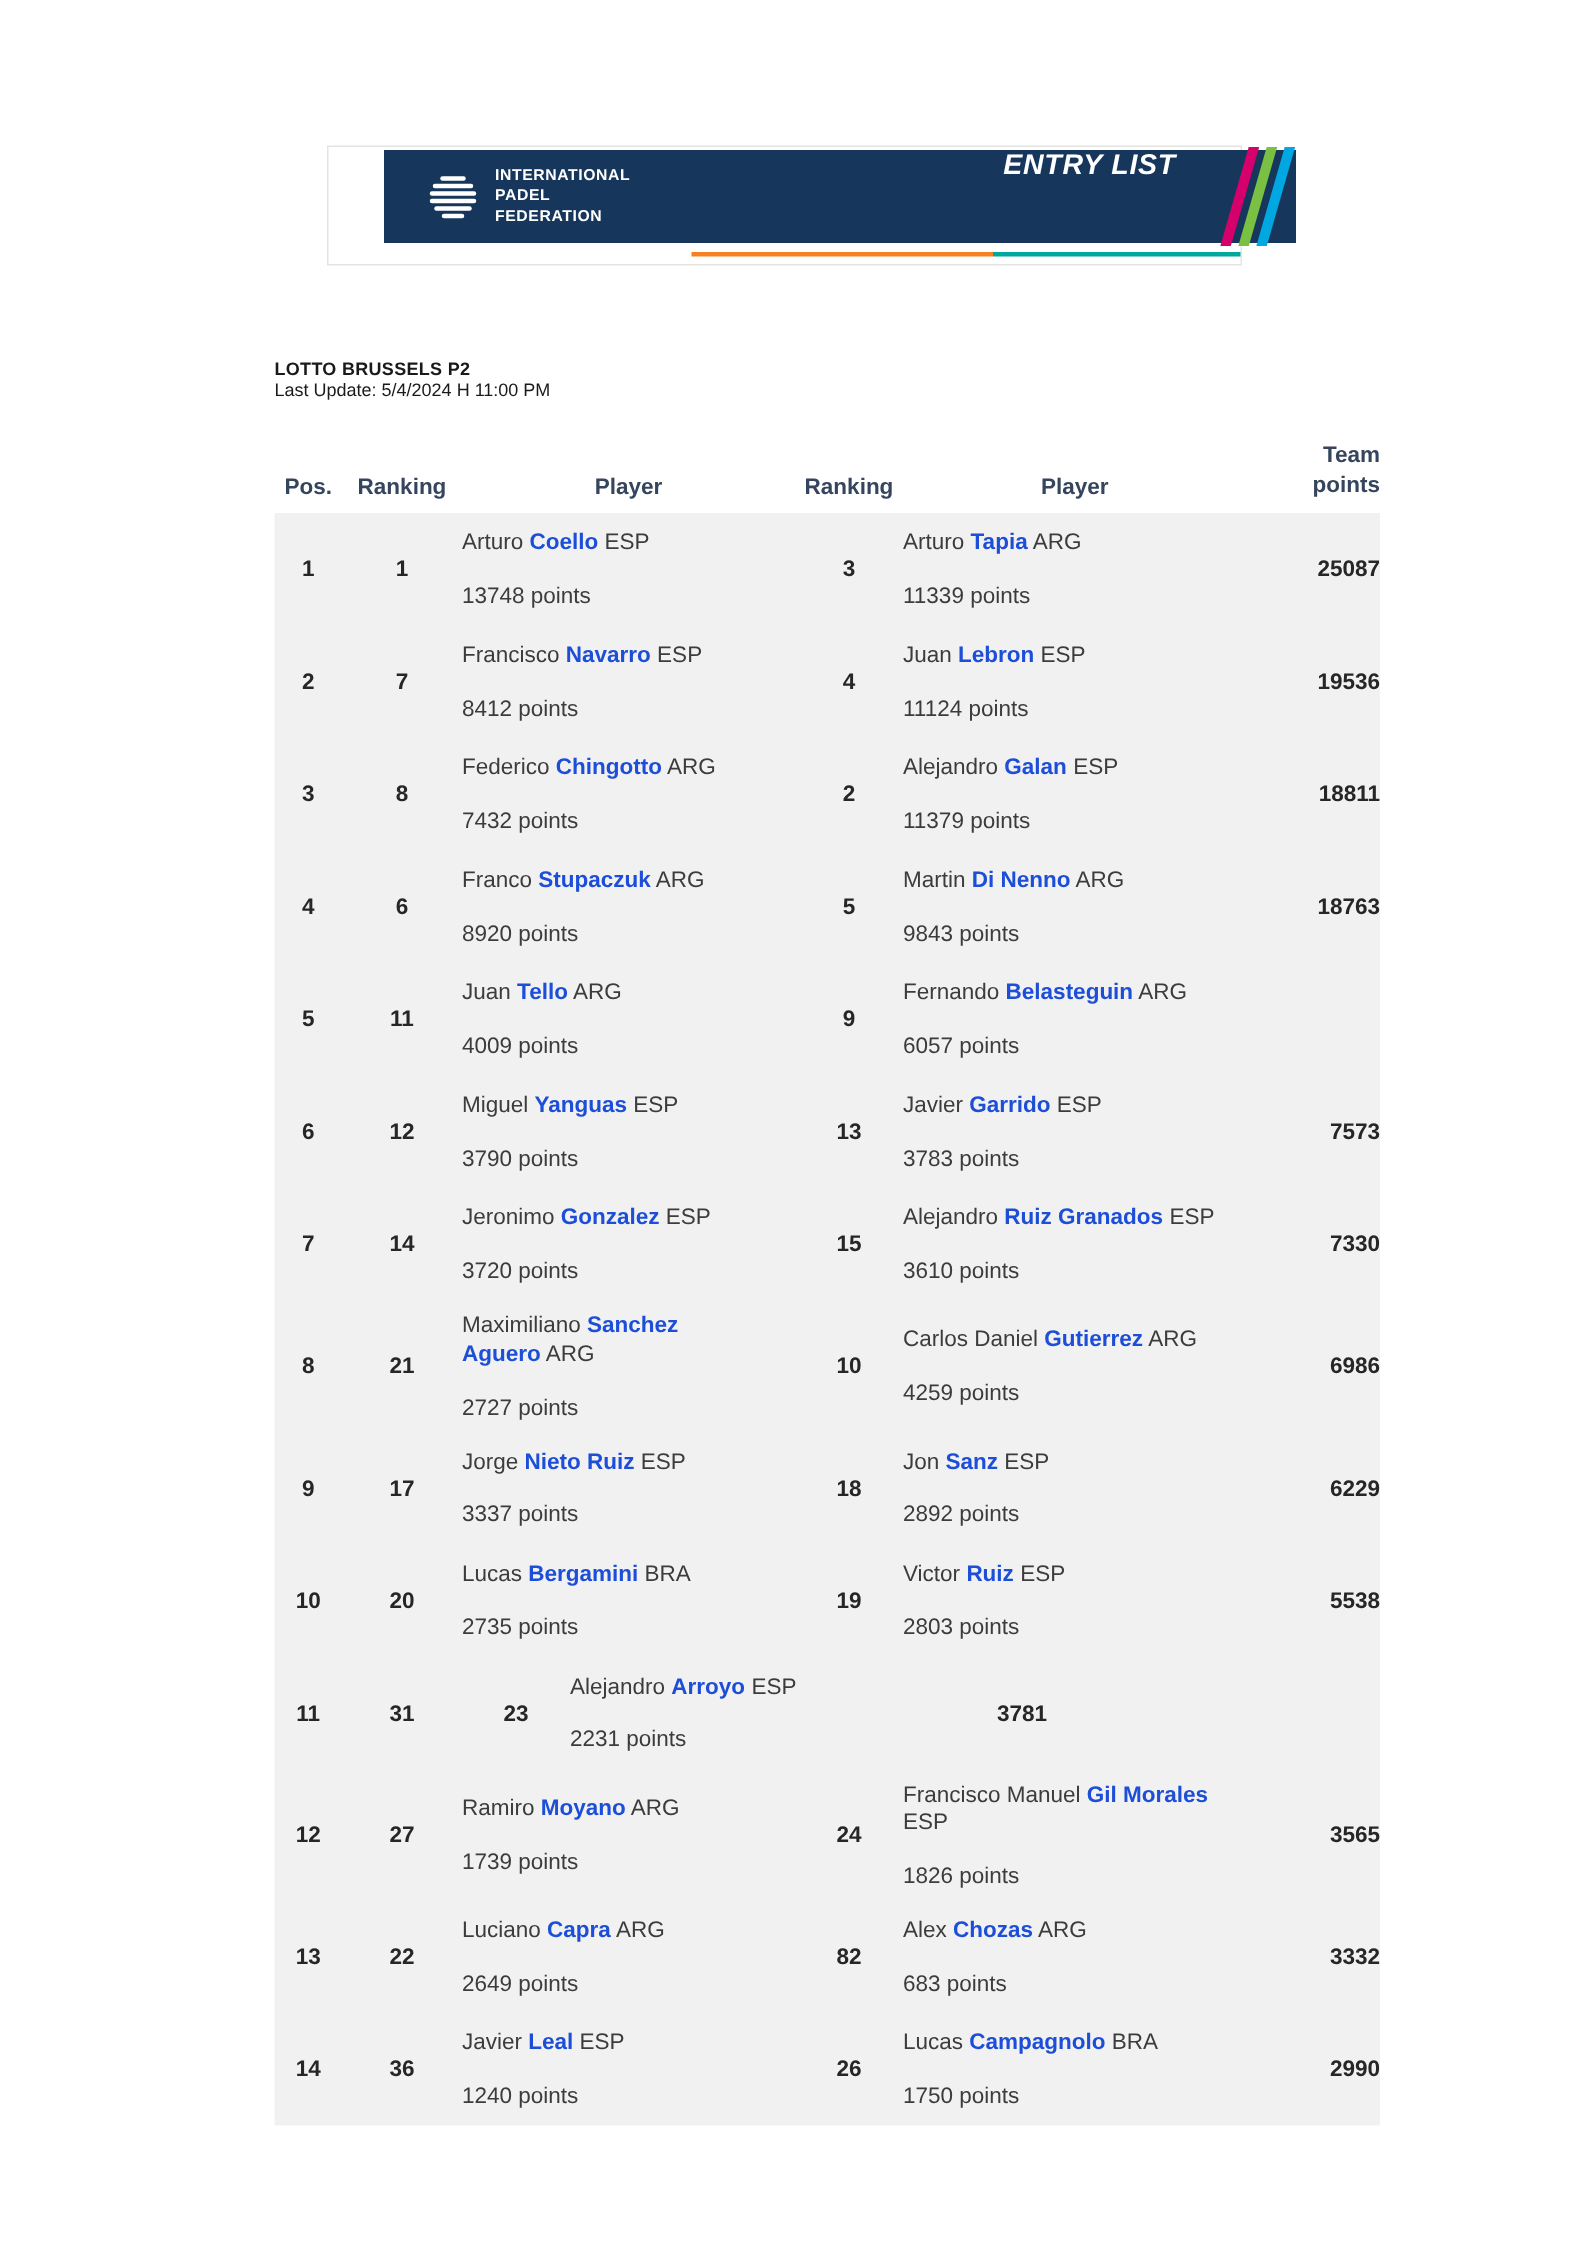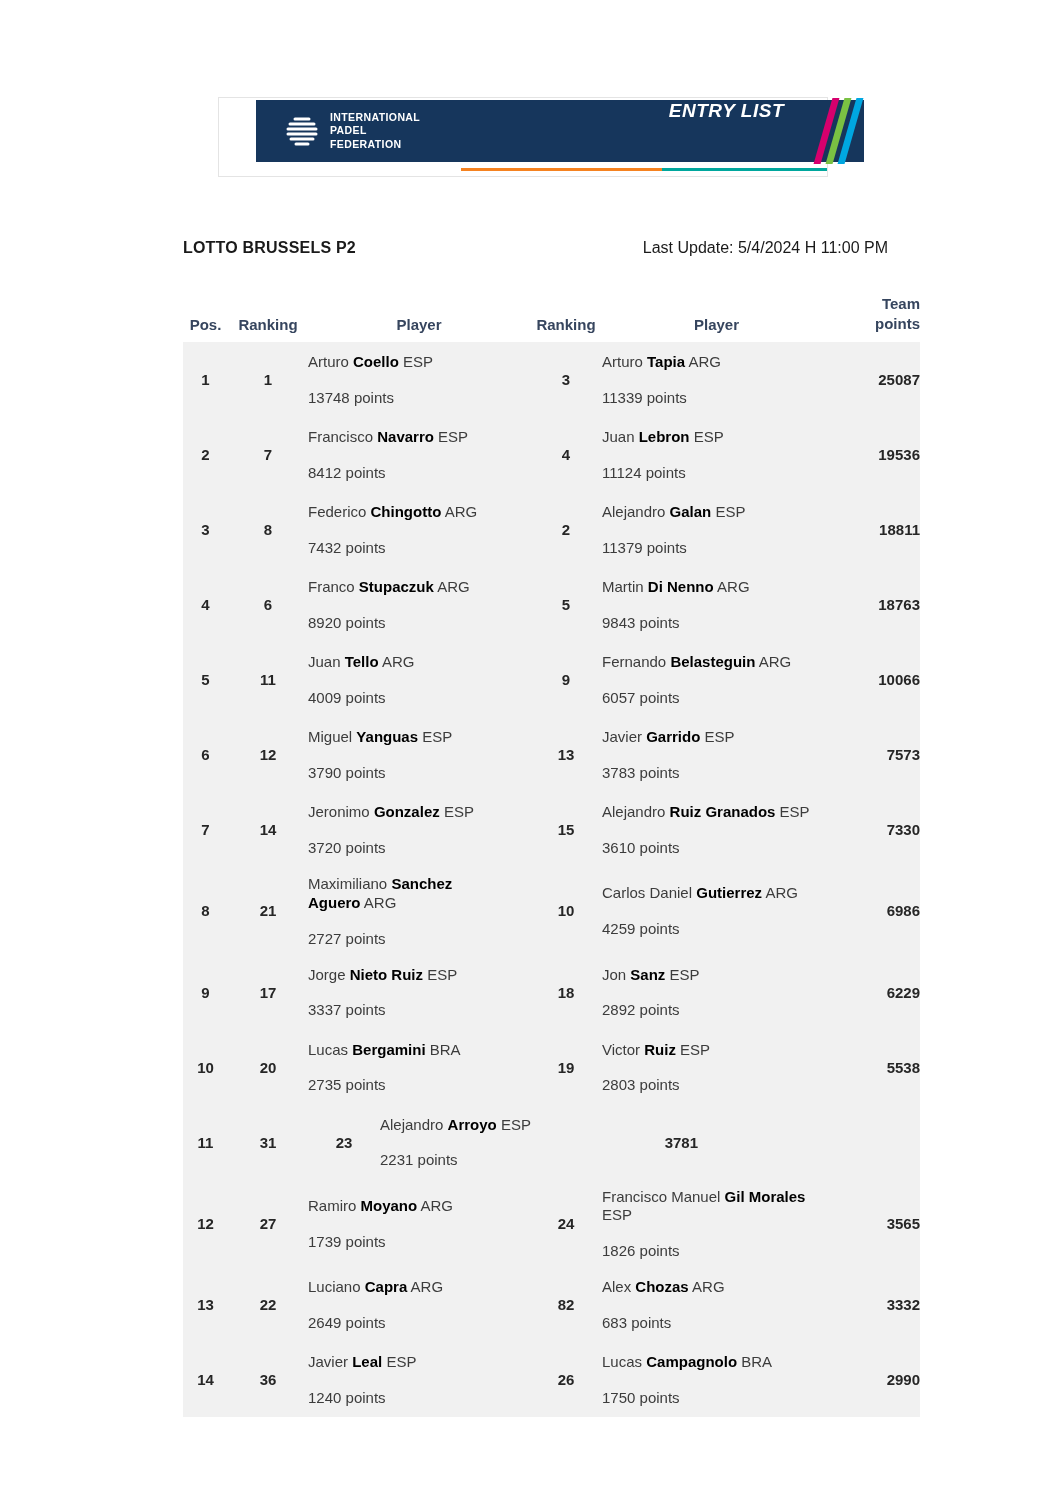--- a/index.html
+++ b/index.html
@@ -39,21 +39,21 @@
   .stripe-3 { left:27px; background:#00a7e1; }
   .banner-underline {
     position:absolute; left:242px; right:0; bottom:5px; height:3px;
     background:linear-gradient(to right,#f58220 0%,#f58220 55%,#00a79d 55%,#00a79d 100%);
   }
 
   
   .title-row {
     position:absolute; left:183px; top:239px; width:737px;
     display:flex; justify-content:space-between; align-items:baseline;
-    font-size:16px; color:#1a1a1a;
+    font-size:12px; color:#1a1a1a;flex-direction:column;
   }
   .tournament { font-weight:bold; letter-spacing:0.2px; }
   .last-update { margin-right:32px; }
 
   
   .entry-table { position:absolute; left:183px; top:292px; width:737px; }
   .thead {
     display:flex; align-items:flex-end; height:50px; padding-bottom:9px;
     font-weight:bold; color:#36455e; font-size:15px;
   }
@@ -74,21 +74,21 @@
   }
   .trow .c-team { display:flex; align-items:center; justify-content:flex-end; }
   .num { font-weight:bold; color:#262626; }
   .trow .c-p1, .trow .c-p2 {
     display:flex; flex-direction:column; justify-content:center;
     gap:17px; padding:8px 0;
   }
   .pname { line-height:1.25; color:#3c3c3c; }
   .c-p1 .pname { max-width:187px; }
   .c-p2 .pname { max-width:208px; }
-  .surname { font-weight:bold; color:#000000; }
+  .surname { font-weight:bold; color:#1d4ed8; }
   .ppoints { color:#3c3c3c; }
 </style>
 </head>
 <body>
 
 <div class="page">
 
   <div class="banner">
     <div class="band">
       <div class="logo">
@@ -258,23 +258,20 @@
     </div>
     <div class="cell c-r2">
       <span class="num">9</span>
     </div>
     <div class="cell c-p2">
       <div class="pname">
         <span>Fernando</span> <span class="surname">Belasteguin</span> <span>ARG</span>
       </div>
       <div class="ppoints">6057 points</div>
     </div>
-    <div class="cell c-team">
-      <span class="num">10066</span>
-    </div>
   </div>
 
   <div class="trow">
     <div class="cell c-pos">
       <span class="num">6</span>
     </div>
     <div class="cell c-r1">
       <span class="num">12</span>
     </div>
     <div class="cell c-p1">

